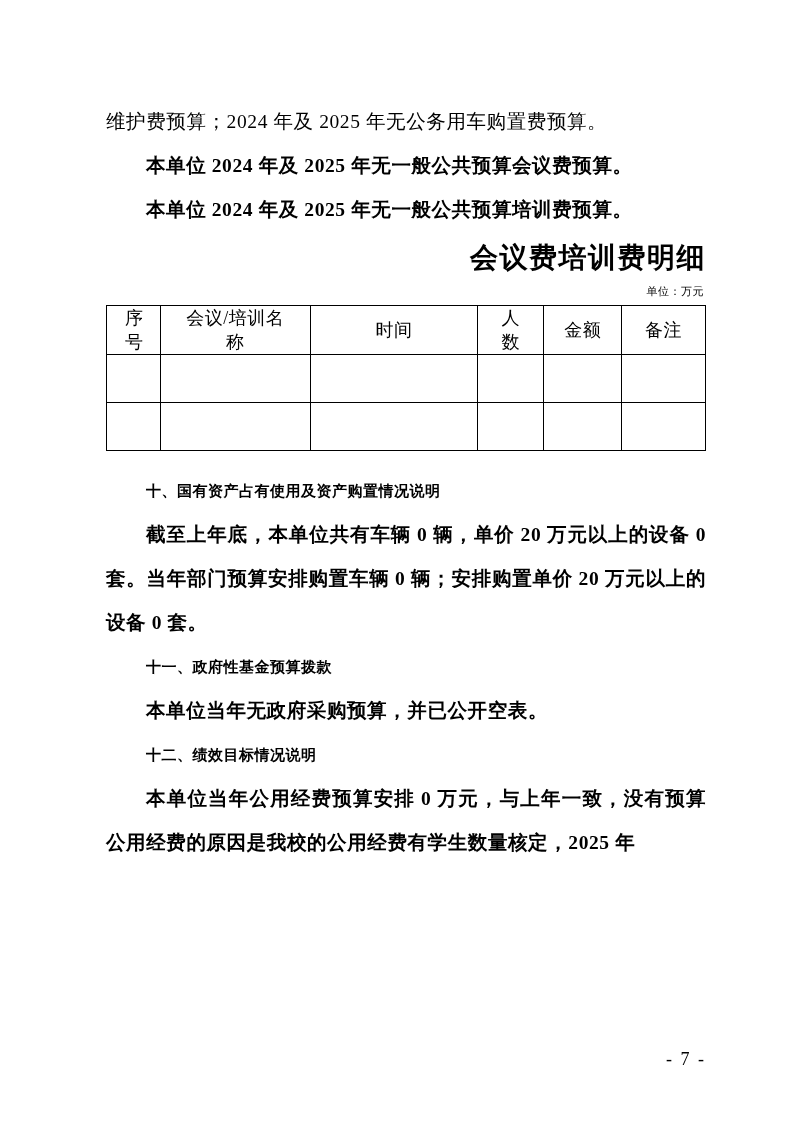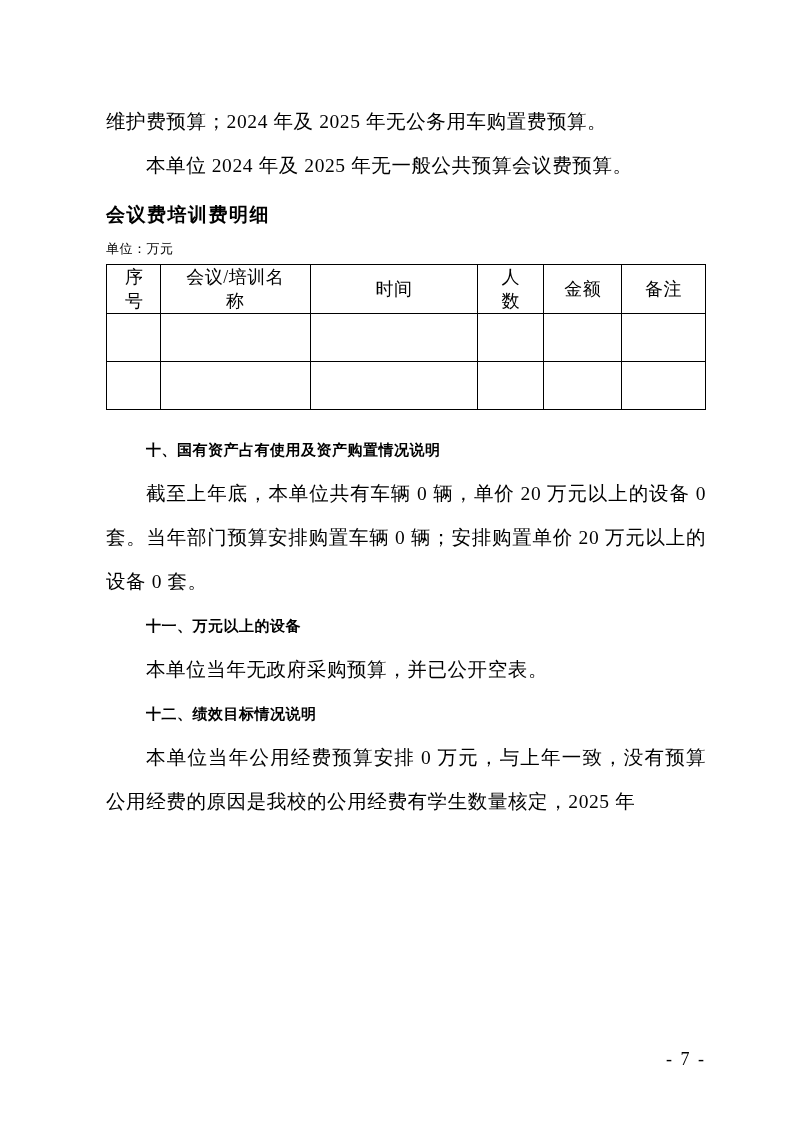--- a/index.html
+++ b/index.html
@@ -26,46 +26,47 @@
   .para {
     font-size: 19.5px;
     line-height: 44px;
     letter-spacing: 0.6px;
     text-align: justify;
     text-justify: inter-ideograph;
     margin: 0;
   }
   .indent {
     text-indent: 40px;
+    font-weight: bold;
   }
   .indent-wide {
     text-indent: 46px;
   }
   .heading {
     font-size: 15px;
     font-weight: bold;
     line-height: 44px;
     letter-spacing: 0.5px;
     margin: 0;
     text-indent: 40px;
     font-family: "DejaVu Sans", "Liberation Sans", sans-serif;
   }
   .center-title {
-    font-size: 19px;
+    font-size: 28px;
     font-weight: bold;
-    text-align: left;
+    text-align: right;
     line-height: 44px;
     letter-spacing: 1.5px;
     margin: 4px 0 0 0;
     font-family: "DejaVu Sans", "Liberation Sans", sans-serif;
   }
   .unit-line {
-    font-size: 13px;
-    text-align: left;
-    margin: 4px 8px 6px 0;
+    font-size: 11px;
+    text-align: right;
+    margin: 4px 0 6px 0;
     padding-right: 2px;
     letter-spacing: 0.5px;
   }
   table.detail {
     border-collapse: collapse;
     width: 100%;
     table-layout: fixed;
   }
   table.detail td, table.detail th {
     border: 1.4px solid #000000;
@@ -97,20 +98,21 @@
     letter-spacing: 2px;
   }
 </style>
 </head>
 <body>
 
 <div class="page">
 
   <p class="para">维护费预算；2024 年及 2025 年无公务用车购置费预算。</p>
   <p class="para indent">本单位 2024 年及 2025 年无一般公共预算会议费预算。</p>
+  <p class="para indent">本单位 2024 年及 2025 年无一般公共预算培训费预算。</p>
 
   <div class="center-title">会议费培训费明细</div>
 
   <div class="unit-line">单位：万元</div>
 
   <table class="detail">
     <colgroup>
       <col class="col-seq">
       <col class="col-name">
       <col class="col-time">
@@ -146,21 +148,21 @@
         <td></td>
       </tr>
     </tbody>
   </table>
 
   <div class="gap-after-table"></div>
 
   <div class="heading">十、国有资产占有使用及资产购置情况说明</div>
   <p class="para indent">截至上年底，本单位共有车辆 0 辆，单价 20 万元以上的设备 0 套。当年部门预算安排购置车辆 0 辆；安排购置单价 20 万元以上的设备 0 套。</p>
 
-  <div class="heading">十一、万元以上的设备</div>
+  <div class="heading">十一、政府性基金预算拨款</div>
   <p class="para indent">本单位当年无政府采购预算，并已公开空表。</p>
 
   <div class="heading">十二、绩效目标情况说明</div>
 
   <p class="para indent">本单位当年公用经费预算安排 0 万元，与上年一致，没有预算公用经费的原因是我校的公用经费有学生数量核定，2025 年</p>
 
   <div class="page-number">- 7 -</div>
 
 </div>
 

